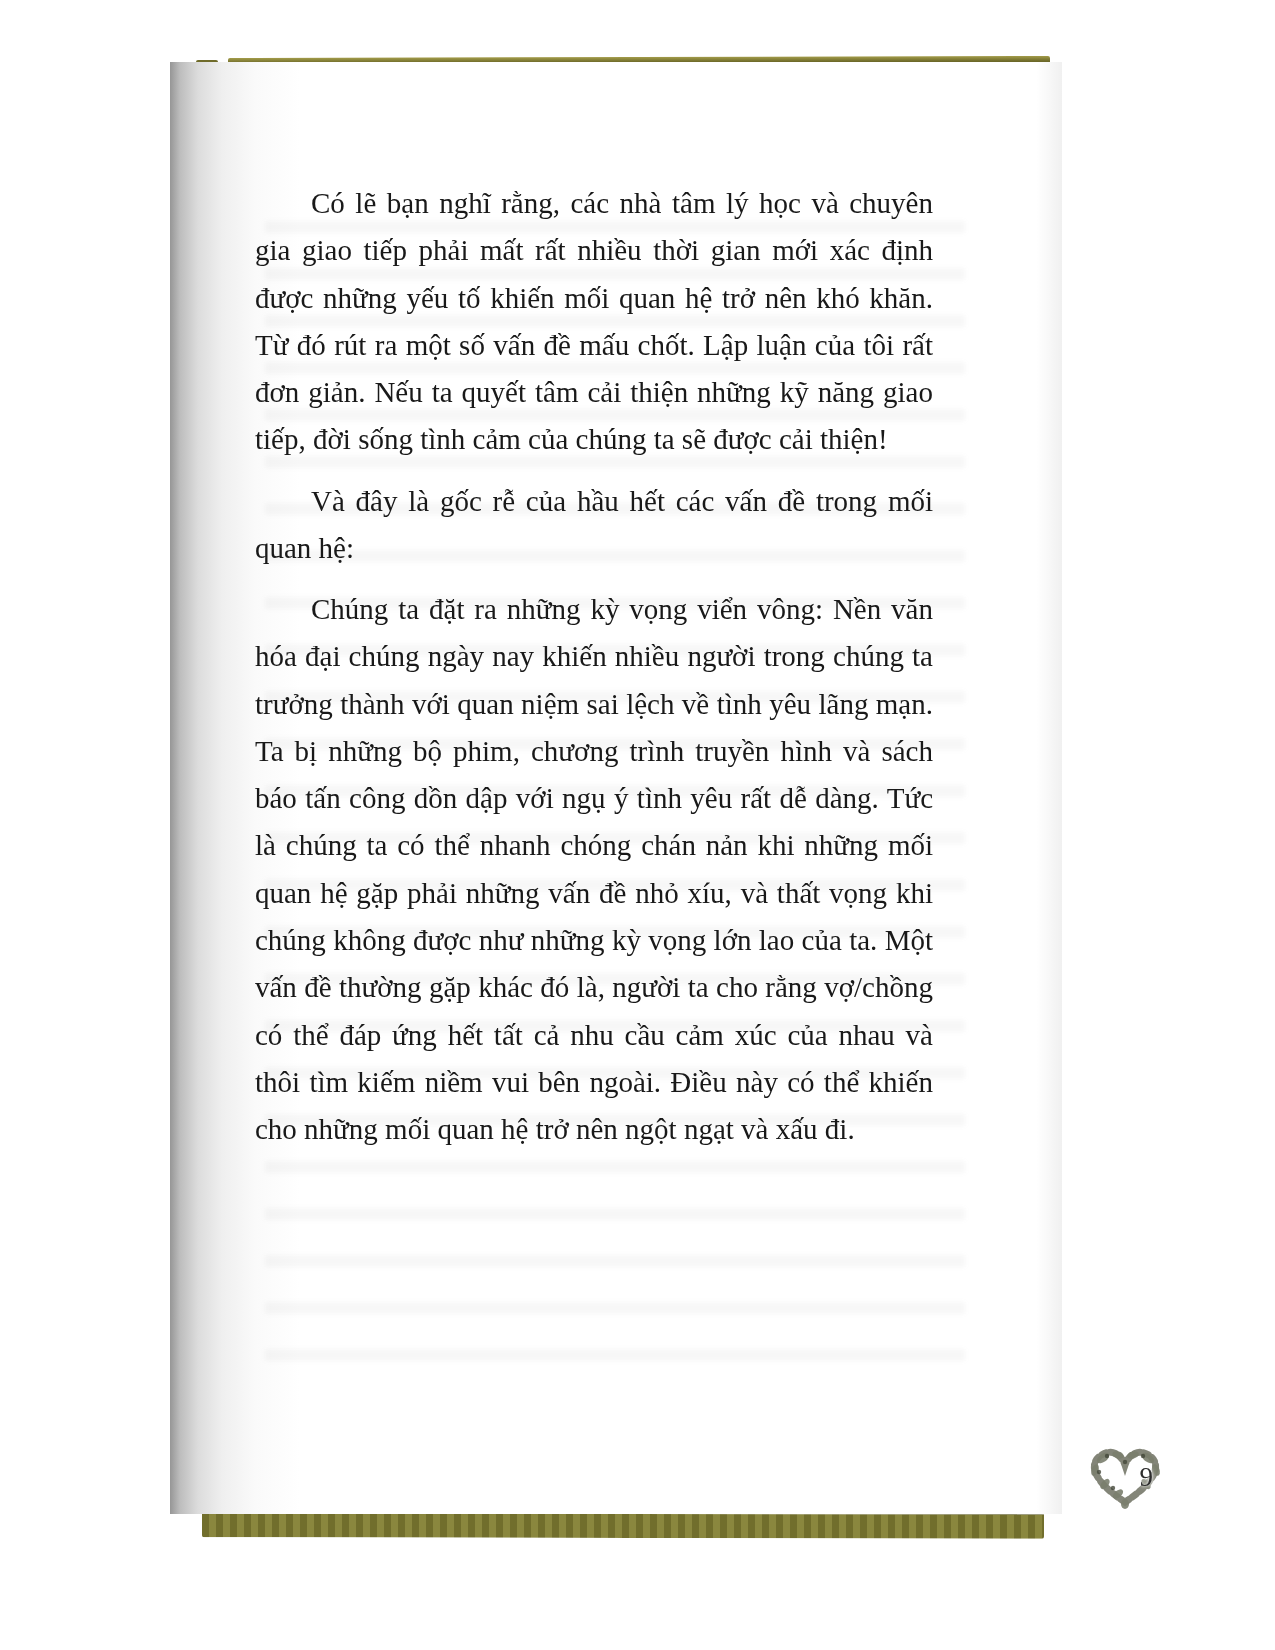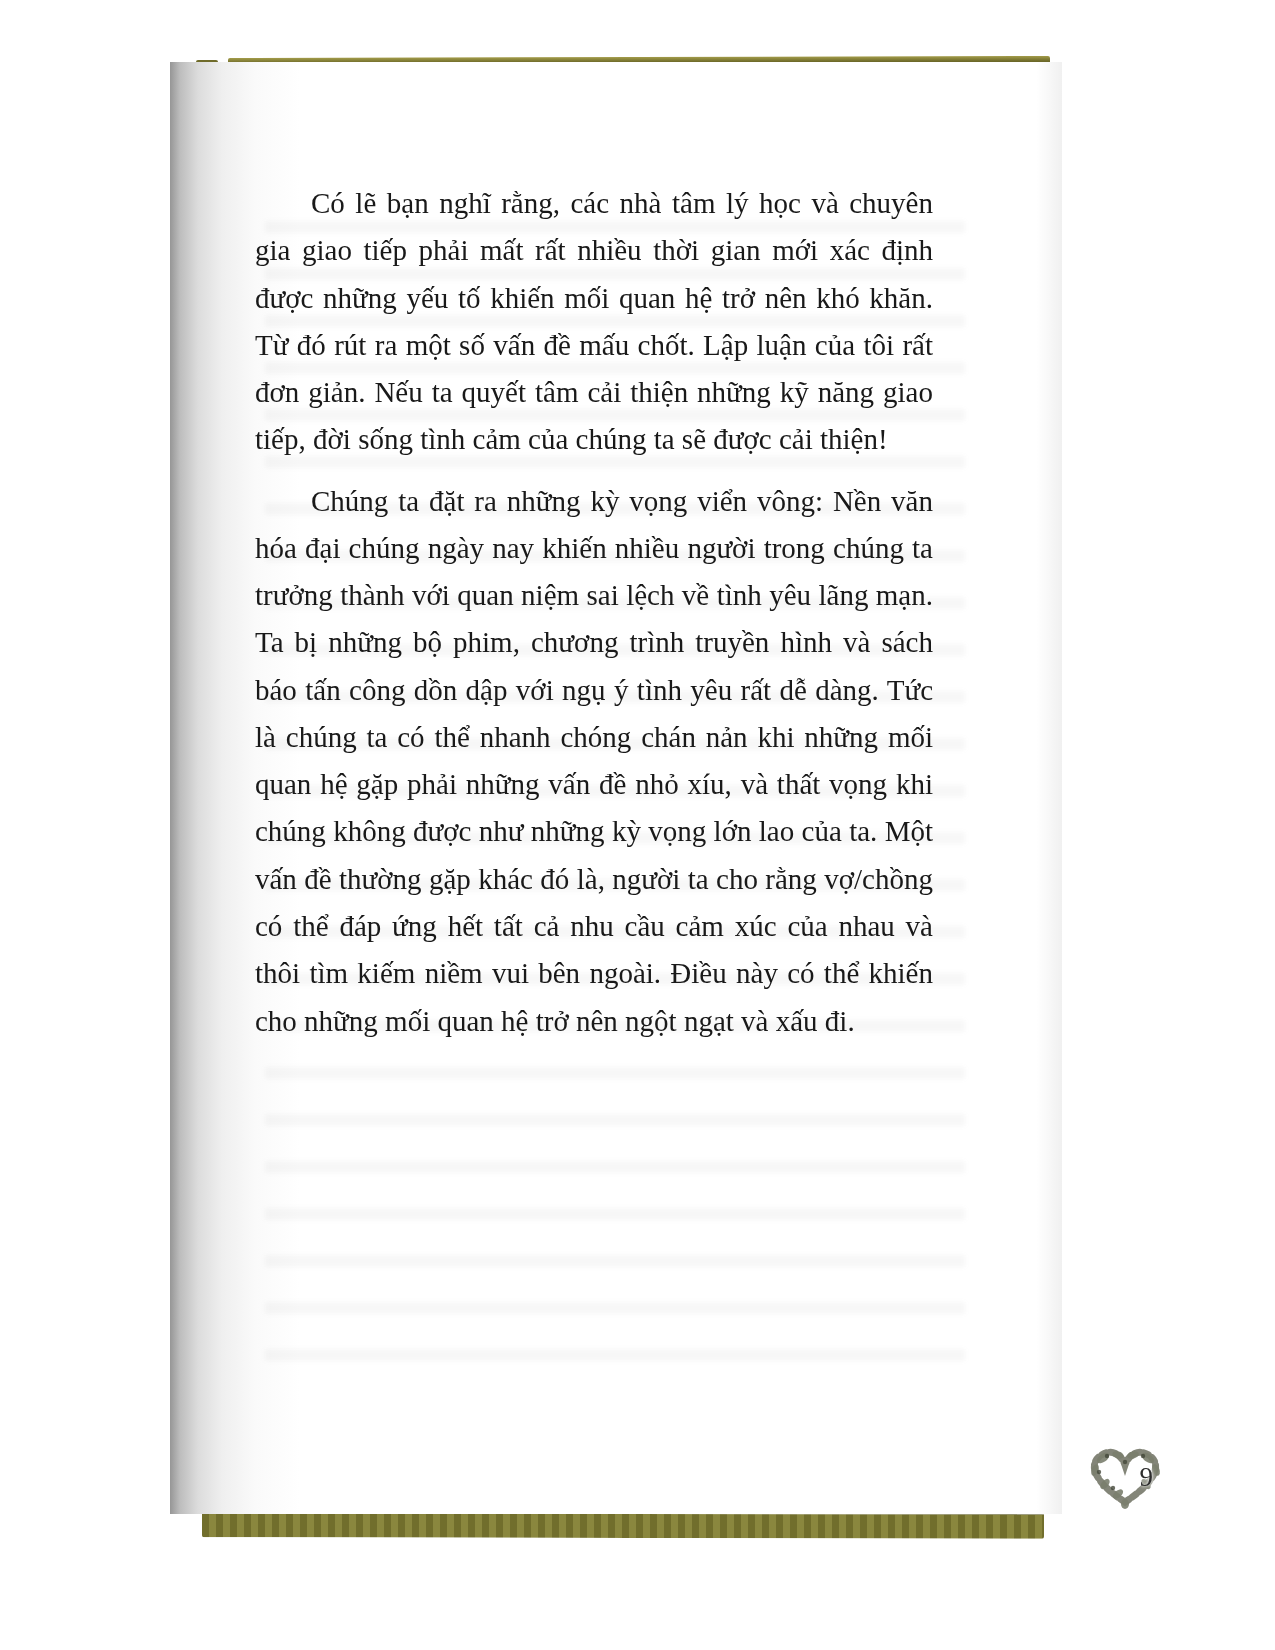--- a/index.html
+++ b/index.html
@@ -144,20 +144,21 @@
   <div class="edge-top"></div>
   <div class="edge-bottom"></div>
 
   <div class="page">
     <div class="bleed"></div>
     <div class="page-right-shade"></div>
 
     <div class="text-block">
       <p>Có lẽ bạn nghĩ rằng, các nhà tâm lý học và chuyên gia giao tiếp phải mất rất nhiều thời gian mới xác định được những yếu tố khiến mối quan hệ trở nên khó khăn. Từ đó rút ra một số vấn đề mấu chốt. Lập luận của tôi rất đơn giản. Nếu ta quyết tâm cải thiện những kỹ năng giao tiếp, đời sống tình cảm của chúng ta sẽ được cải thiện!</p>
 
+      <p>Và đây là gốc rễ của hầu hết các vấn đề trong mối quan hệ:</p>
 
       <p><span class="lead-italic">Chúng ta đặt ra những kỳ vọng viển vông: </span><span>Nền văn hóa đại chúng ngày nay khiến nhiều người trong chúng ta trưởng thành với quan niệm sai lệch về tình yêu lãng mạn. Ta bị những bộ phim, chương trình truyền hình và sách báo tấn công dồn dập với ngụ ý tình yêu rất dễ dàng. Tức là chúng ta có thể nhanh chóng chán nản khi những mối quan hệ gặp phải những vấn đề nhỏ xíu, và thất vọng khi chúng không được như những kỳ vọng lớn lao của ta. Một vấn đề thường gặp khác đó là, người ta cho rằng vợ/chồng có thể đáp ứng hết tất cả nhu cầu cảm xúc của nhau và thôi tìm kiếm niềm vui bên ngoài. Điều này có thể khiến cho những mối quan hệ trở nên ngột ngạt và xấu đi.</span></p>
     </div>
 
     <div class="footer-ornament">
       <svg width="104" height="70" viewBox="0 0 104 70" aria-hidden="true">
 
         <g fill="none" stroke="#6d7060" stroke-linecap="round">
           <path d="M52 60 C 24 42, 14 24, 27 14 C 39 5, 49 14, 52 23 C 55 14, 65 5, 77 14 C 90 24, 80 42, 52 60 Z" stroke-width="7" stroke-dasharray="5 4" opacity="0.85"></path>
         </g>

